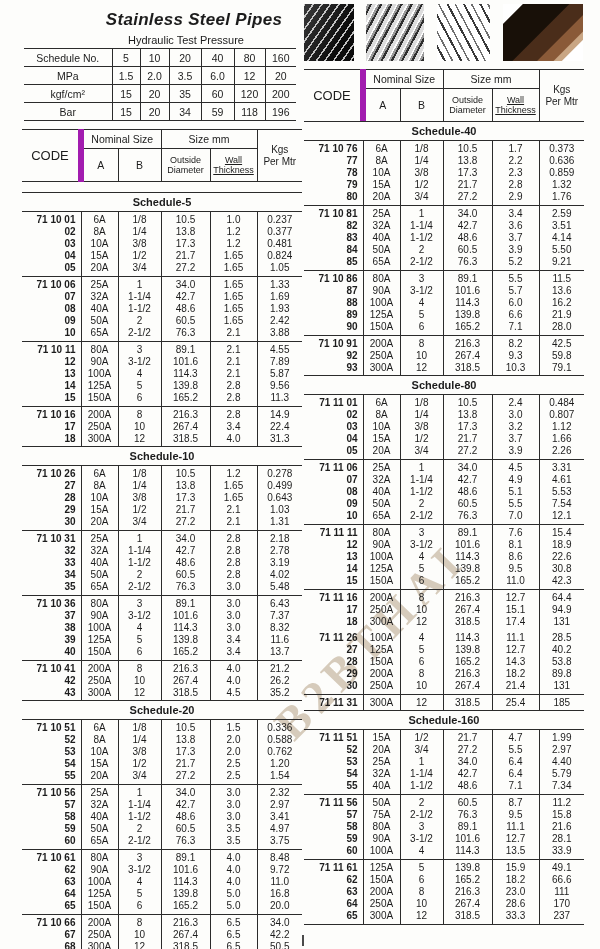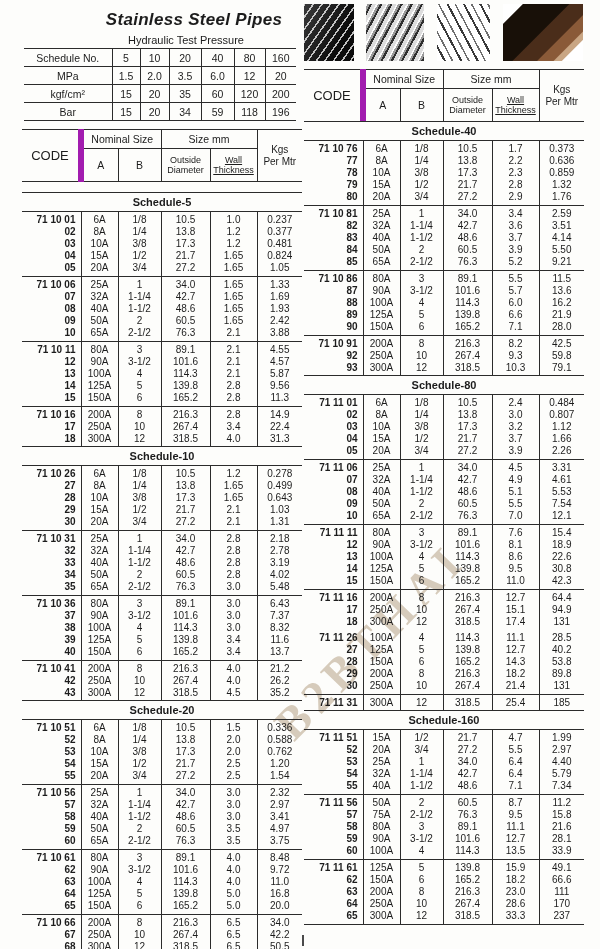--- a/index.html
+++ b/index.html
@@ -258,21 +258,21 @@
                 <td class="c3">89.1</td>
                 <td class="c4">2.1</td>
                 <td class="c5">4.55</td>
               </tr>
               <tr>
                 <td class="c0">12</td>
                 <td class="c1">90A</td>
                 <td class="c2">3-1/2</td>
                 <td class="c3">101.6</td>
                 <td class="c4">2.1</td>
-                <td class="c5">4.57</td>
+                <td class="c5">7.89</td>
               </tr>
               <tr>
                 <td class="c0">13</td>
                 <td class="c1">100A</td>
                 <td class="c2">4</td>
                 <td class="c3">114.3</td>
                 <td class="c4">2.1</td>
                 <td class="c5">5.87</td>
               </tr>
               <tr>

